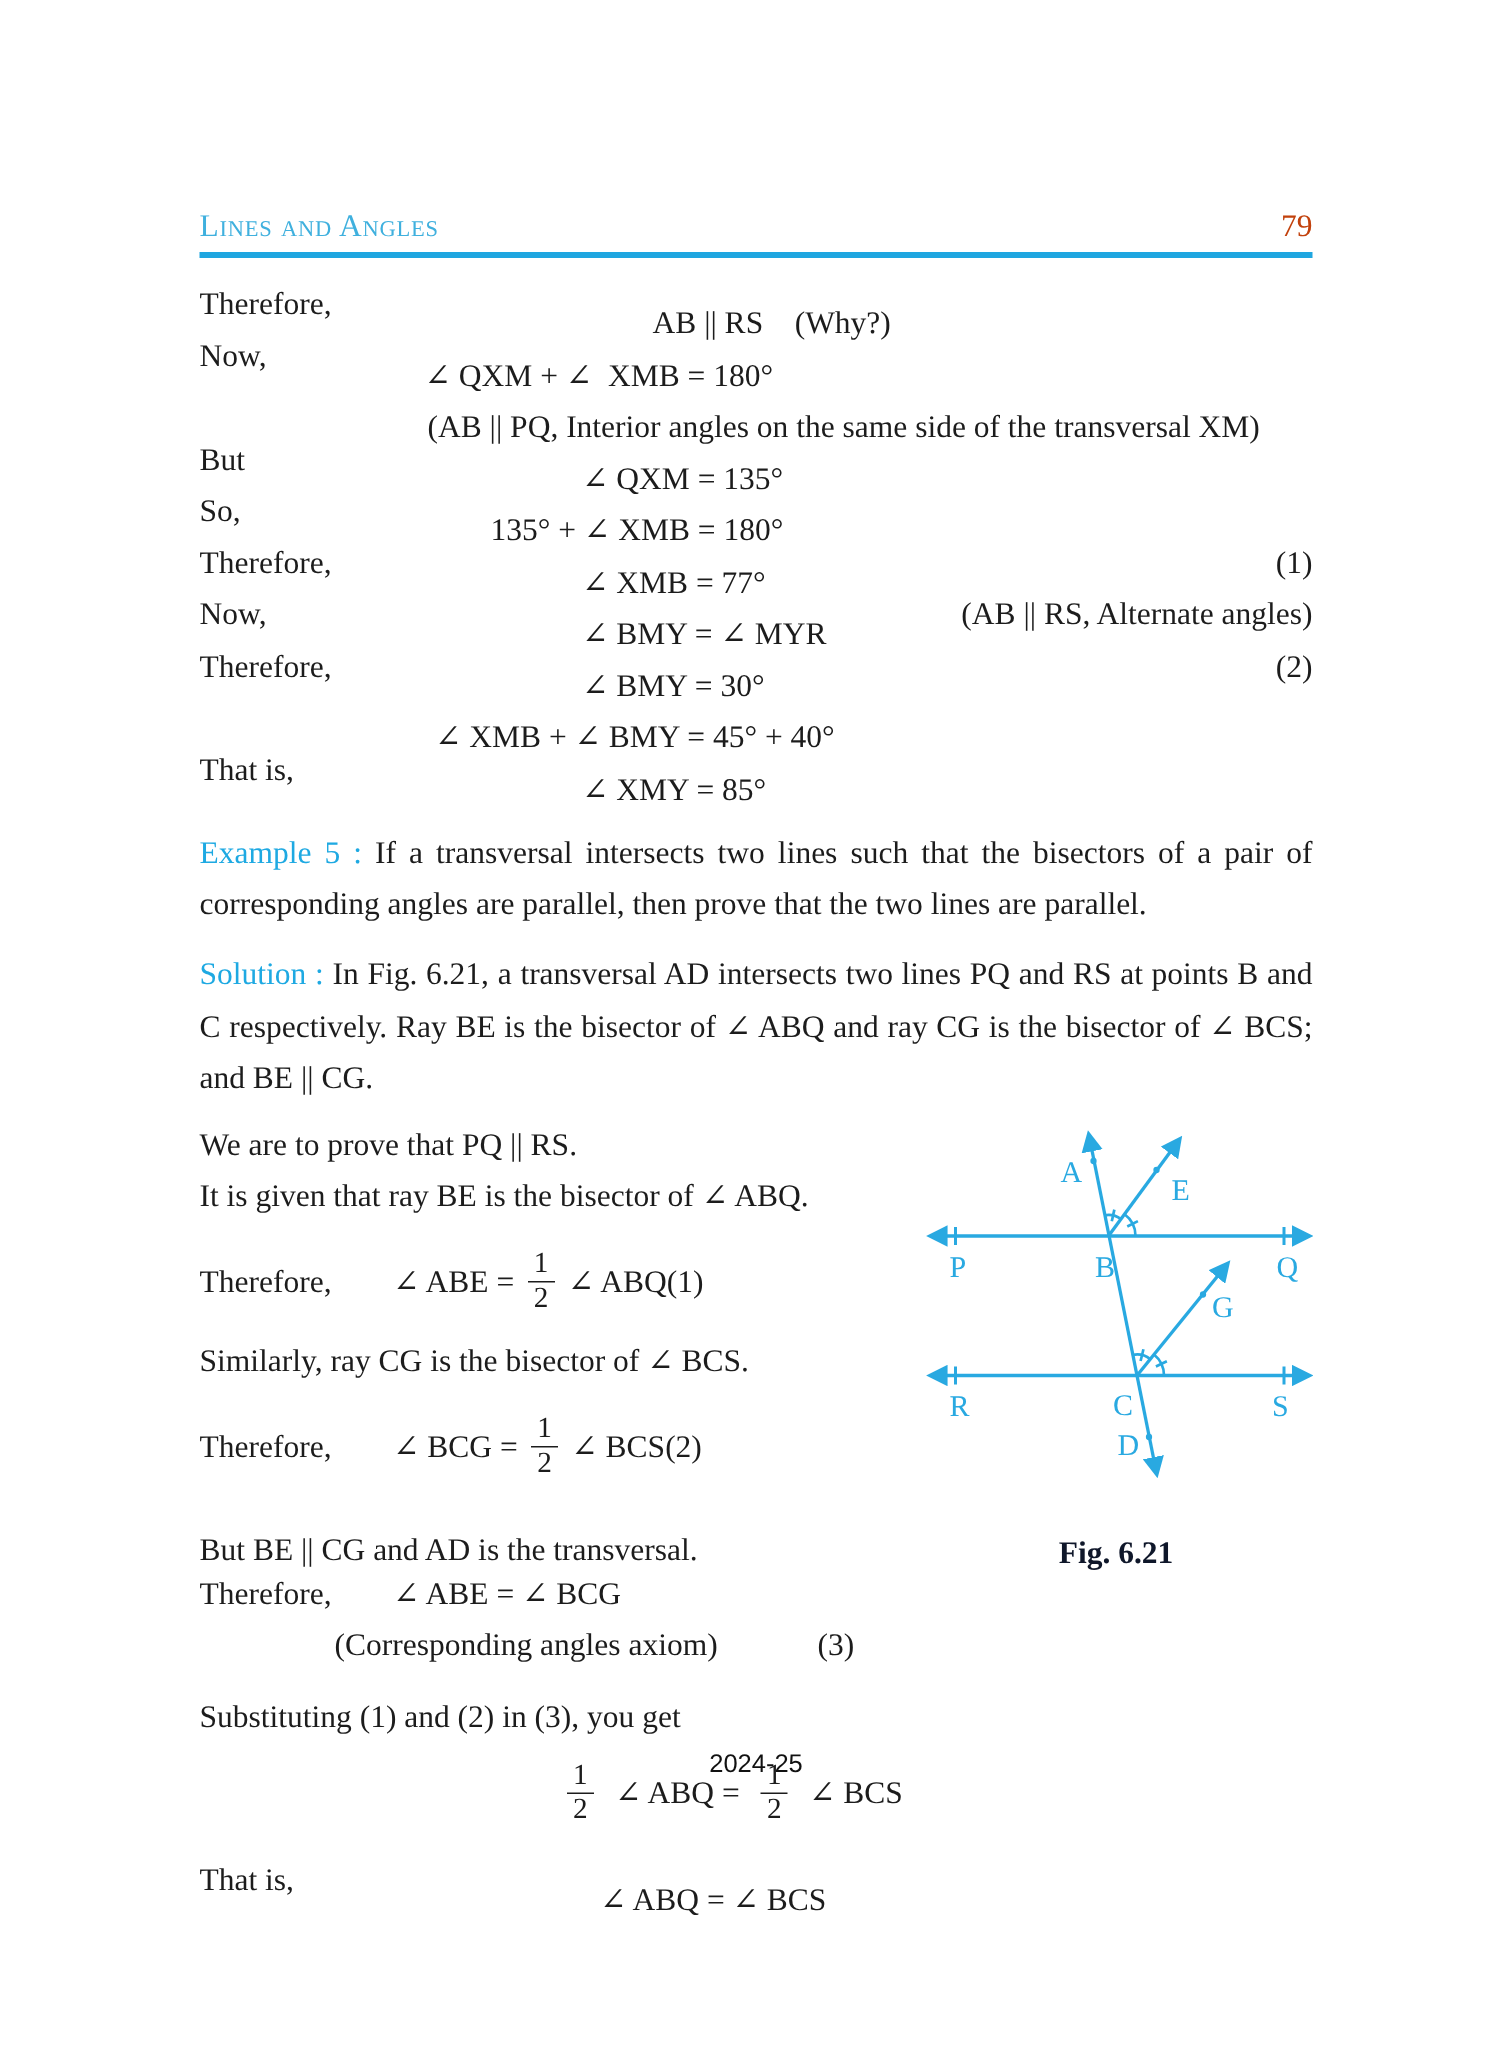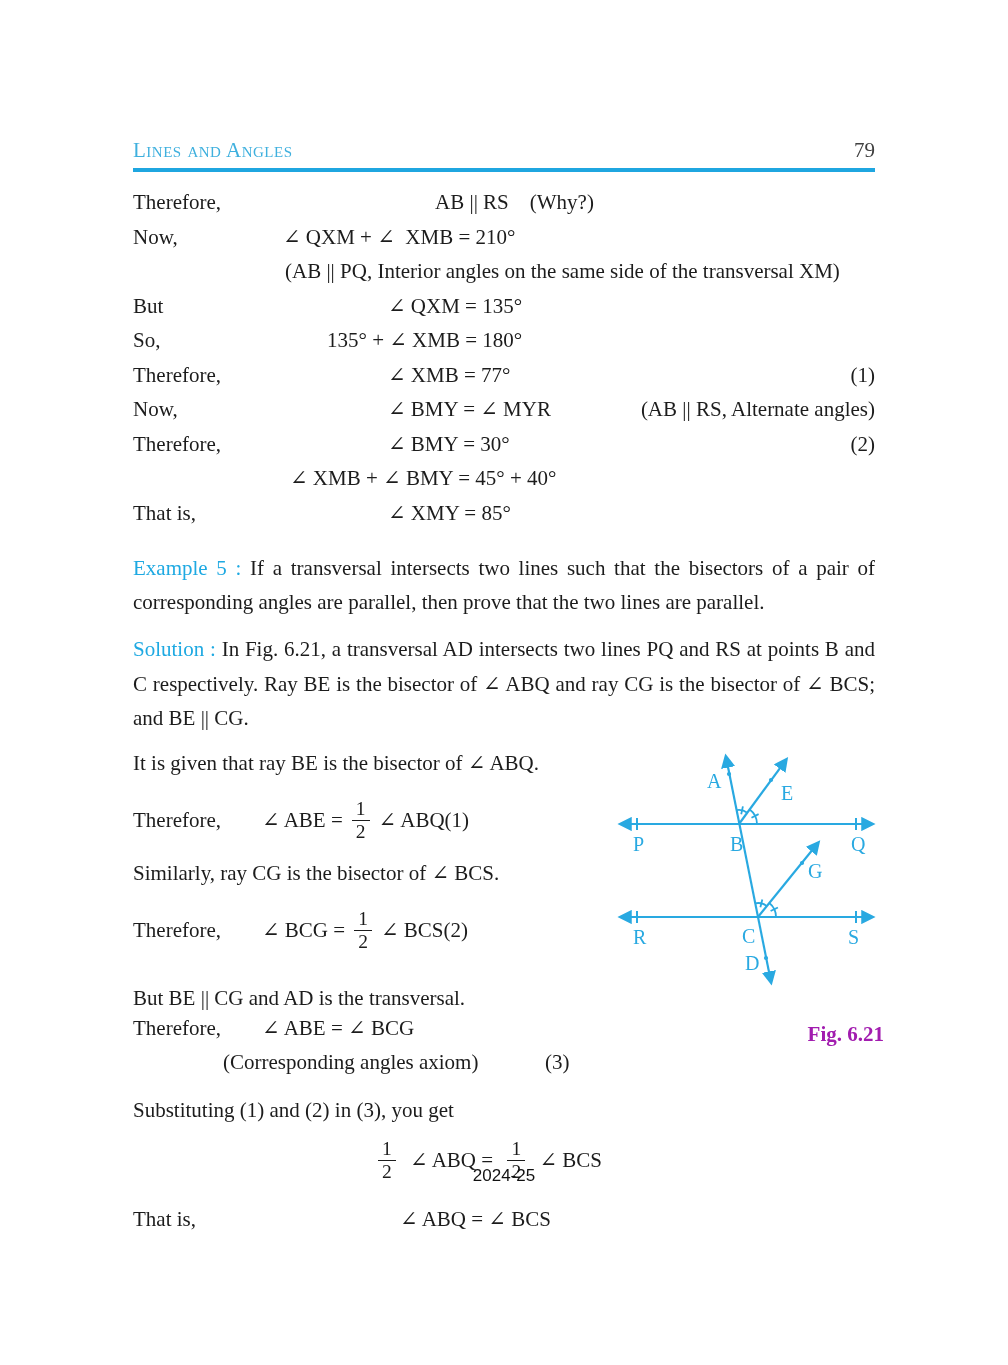--- a/index.html
+++ b/index.html
@@ -3,27 +3,27 @@
 <meta charset="utf-8">
 <style>
   * { margin:0; padding:0; box-sizing:border-box; }
   html,body { width:1008px; height:1365px; background:#ffffff; }
   body { font-family:"Liberation Serif","DejaVu Serif",serif; color:#1c1c1c; position:relative; overflow:hidden; }
   .page { position:relative; width:1008px; height:1234px; padding:138px 133px 0 133px; }
 
   
   .hdr { display:flex; justify-content:space-between; align-items:baseline; }
   .hdr-title { font-variant:small-caps; font-size:21px; letter-spacing:0.5px; color:#3fb0de; }
-  .hdr-page { font-size:21px; color:#404040; }
+  .hdr-page { font-size:21px; color:#c2410c; }
   .rule { height:4px; background:#1fa6e0; margin-top:5px; margin-bottom:18px; }
 
   
   .prow { position:relative; height:34.5px; font-size:21px; }
   .prow .lbl { position:absolute; left:0; white-space:pre; }
-  .prow .eq  { position:absolute; white-space:pre; }
+  .prow .eq  { position:absolute; white-space:pre;margin-top:13px; }
   .prow .tag { position:absolute; right:0; white-space:pre; }
 
   
   .para { font-size:21px; line-height:34.2px; text-align:justify; margin-top:13px; }
   .lead { color:#1ea9e2; font-weight:normal; }
 
   
   .sol-flex { display:flex; margin-top:11px; }
   .sol-left { width:480px; flex:0 0 480px; position:relative; }
   .sol-right { flex:1; position:relative; }
@@ -34,21 +34,21 @@
   .srow .tag { position:absolute; left:412px; white-space:pre; }
   .fracrow { position:relative; display:flex; align-items:center; height:62px; font-size:21px; margin:2px 0; }
   .fracrow .lbl { width:129px; }
   .frac { display:inline-flex; flex-direction:column; align-items:center; font-size:19.5px; line-height:22px; margin:0 9px; }
   .frac .num { padding:0 4px; }
   .frac .den { padding:0 4px; border-top:1.6px solid #1c1c1c; }
   .centerrow { position:relative; display:flex; align-items:center; height:64px; font-size:21px; padding-left:245px; margin-top:2px; }
 
   
   .fig-wrap { position:absolute; top:4px; left:-9px; width:280px; }
-  .fig-caption { text-align:right; font-size:21px; font-weight:bold; color:#a21caf; margin-top:6px; padding-left:0px; }
+  .fig-caption { text-align:center; font-size:21px; font-weight:bold; color:#0f172a; margin-top:6px; padding-left:0px; }
   svg text { font-family:"Liberation Serif","DejaVu Serif",serif; font-size:20px; fill:#29a9e1; }
 
   
   .footer { position:absolute; bottom:48px; left:0; width:1008px; text-align:center;
             font-family:"Liberation Sans","DejaVu Sans",sans-serif; font-size:17px; color:#111; }
 </style>
 </head>
 <body>
 
 <div class="page">
@@ -59,21 +59,21 @@
   </div>
   <div class="rule"></div>
 
   <div>
     <div class="prow">
       <span class="lbl">Therefore,</span>
       <span class="eq" style="left:302px">AB || RS    (Why?)</span>
     </div>
     <div class="prow">
       <span class="lbl">Now,</span>
-      <span class="eq" style="left:150px">∠ QXM + ∠  XMB = 210°</span>
+      <span class="eq" style="left:150px">∠ QXM + ∠  XMB = 180°</span>
     </div>
     <div class="prow">
       <span class="eq" style="left:152px">(AB || PQ, Interior angles on the same side of the transversal XM)</span>
     </div>
     <div class="prow">
       <span class="lbl">But</span>
       <span class="eq" style="left:255px">∠ QXM = 135°</span>
     </div>
     <div class="prow">
       <span class="lbl">So,</span>
@@ -102,20 +102,21 @@
       <span class="eq" style="left:255px">∠ XMY = 85°</span>
     </div>
   </div>
 
   <p class="para" style="margin-top:16px"><span class="lead">Example 5 :</span> <span>If a transversal intersects two lines such that the bisectors of a pair of corresponding angles are parallel, then prove that the two lines are parallel.</span></p>
 
   <p class="para"><span class="lead">Solution :</span> <span>In Fig. 6.21, a transversal AD intersects two lines PQ and RS at points B and C respectively. Ray BE is the bisector of ∠ ABQ and ray CG is the bisector of ∠ BCS; and BE || CG.</span></p>
 
   <div class="sol-flex">
     <div class="sol-left">
+      <div class="line">We are to prove that PQ || RS.</div>
       <div class="line">It is given that ray BE is the bisector of ∠ ABQ.</div>
 
       <div class="fracrow" style="margin-top:9px">
         <span class="lbl">Therefore,</span>
         <span>∠ ABE =</span>
         <span class="frac">
           <span class="num">1</span>
           <span class="den">2</span>
         </span>
         <span>∠ ABQ</span>

